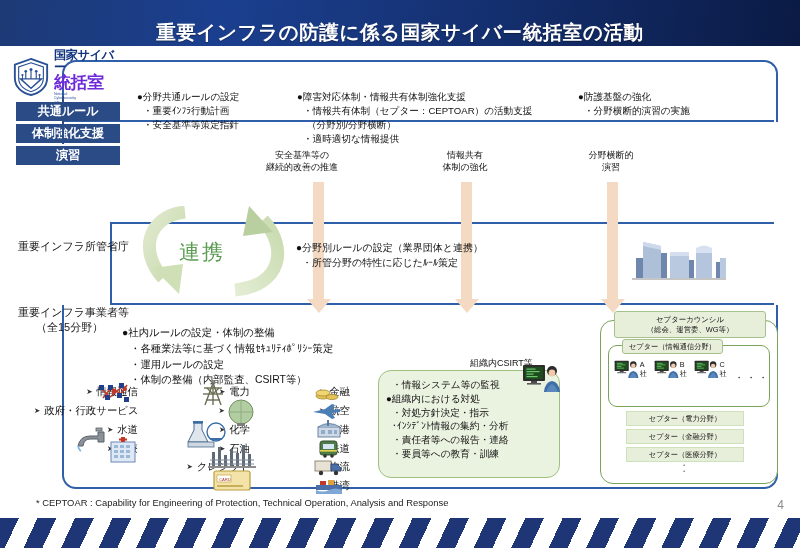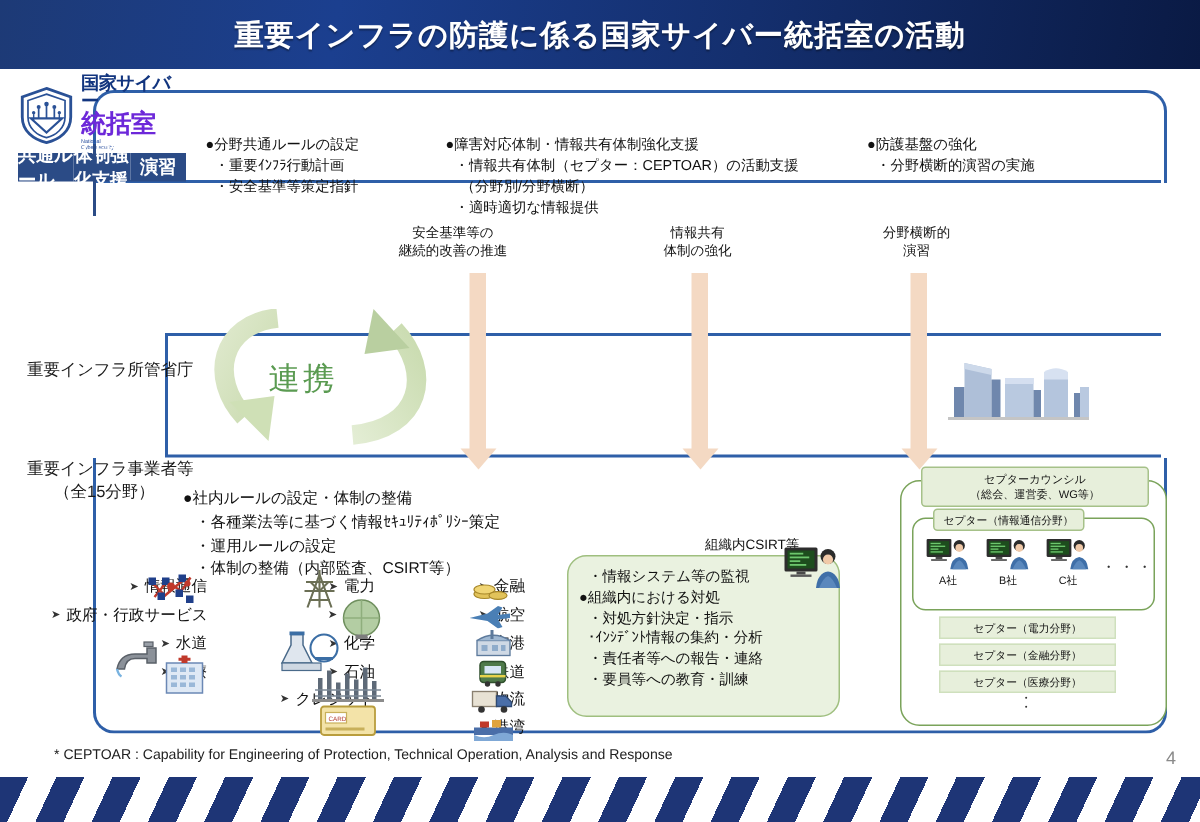--- a/index.html
+++ b/index.html
@@ -8,21 +8,21 @@
     width:800px;height:548px;overflow:hidden;position:relative;
     font-family:"Liberation Sans","DejaVu Sans",sans-serif;
     color:#1a1a1a;
   }
   .slide{position:absolute;inset:0;width:800px;height:548px;background:#ffffff;}
 
   
   .titlebar{
     position:absolute;left:0;top:0;width:800px;height:46px;
     background:linear-gradient(100deg,#1d3a76 0%,#1b3f8f 28%,#142f6e 62%,#0a1a44 100%);
-    display:flex;align-items:center;justify-content:center;
+    display:flex;align-items:flex-end;justify-content:center;
   }
   .titlebar .title{
     color:#fff;font-size:19.5px;font-weight:bold;letter-spacing:.6px;
     text-shadow:0 1px 1px rgba(0,0,0,.35);
   }
 
   
   .stripes{
     position:absolute;left:0;bottom:0;width:800px;height:30px;overflow:hidden;
     background:repeating-linear-gradient(115deg,#1e3576 0px,#1e3576 17px,#ffffff 17px,#ffffff 34px);
@@ -35,21 +35,21 @@
   .jp{font-family:"Liberation Sans","DejaVu Sans",sans-serif;}
 
   
   .logoblock{position:absolute;left:12px;top:56px;width:112px;}
   .logorow{display:flex;align-items:center;gap:4px;height:42px;}
   .shield{width:38px;height:40px;flex:0 0 38px;}
   .logotext{display:flex;flex-direction:column;line-height:1.02;}
   .logotext .l1{font-size:12.2px;font-weight:bold;color:#12357f;letter-spacing:-.4px;}
   .logotext .l2{font-size:17px;font-weight:bold;color:#6d28d9;letter-spacing:-.4px;}
   .logotext .en{font-size:3.6px;color:#2a4f9e;letter-spacing:0;line-height:1.25;margin-top:1px;}
-  .tagstack{margin-top:4px;display:flex;flex-direction:row;align-items:center;}
+  .tagstack{margin-top:4px;display:flex;flex-direction:column;align-items:center;}
   .tag{
     width:104px;height:19px;background:#2b4b86;color:#fff;
     display:flex;align-items:center;justify-content:center;
     font-size:12.2px;font-weight:bold;margin-bottom:3px;letter-spacing:-.2px;
   }
   .tag.narrow{width:104px;}
   .logospine{
     position:absolute;left:62px;top:96px;width:2px;height:12px;background:#2b4b86;
   }
 
@@ -118,21 +118,21 @@
   .cepinner{
     position:absolute;left:608px;top:345px;width:160px;height:60px;
     border:1.2px solid #7aa35a;border-radius:9px;background:#fff;
   }
   .cepinner-title{
     position:absolute;left:622px;top:339px;height:13px;padding:0 6px;
     background:#e7efdb;border:1px solid #a6c189;border-radius:3px;
     display:flex;align-items:center;font-size:7.2px;color:#111;
   }
   .cepfirms{position:absolute;left:614px;top:357px;display:flex;align-items:flex-start;gap:4px;}
-  .firm{width:36px;display:flex;flex-direction:column;align-items:center;}
+  .firm{width:36px;display:flex;flex-direction:row;align-items:center;}
   .firm .nm{font-size:7.2px;color:#111;margin-top:1px;}
   .dots3{font-size:10px;color:#333;letter-spacing:2px;margin-top:14px;}
   .cepitem{
     position:absolute;left:626px;width:116px;height:13px;
     background:#e7efdb;border:1px solid #cfe0bd;
     display:flex;align-items:center;justify-content:center;
     font-size:7.2px;color:#111;
   }
   .cepvdots{position:absolute;left:680px;font-size:8px;color:#333;line-height:.8;text-align:center;}
 
@@ -257,20 +257,24 @@
         </linearGradient>
       </defs>
       <path d="M62 6 C24 10 16 46 40 72" fill="none" stroke="url(#gl)" stroke-width="13" stroke-linecap="butt"></path>
       <path d="M30 62 L56 88 L60 58 Z" fill="#cfe0b6"></path>
       <path d="M112 84 C158 80 166 42 140 14" fill="none" stroke="url(#gr)" stroke-width="13" stroke-linecap="butt"></path>
       <path d="M150 26 L126 0 L120 30 Z" fill="#b9cfa0"></path>
     </svg>
     <div class="word jp">連携</div>
   </div>
 
+  <div class="midtext" style="left:296px;top:240px;width:300px;">
+    <div class="jp">●分野別ルールの設定（業界団体と連携）</div>
+    <div class="jp" style="padding-left:6px">・所管分野の特性に応じたﾙｰﾙ策定</div>
+  </div>
 
   <svg class="buildsvg" width="96" height="46" viewBox="0 0 96 46">
     <g>
       <rect x="6" y="22" width="7" height="20" fill="#6f87ad"></rect>
       <polygon points="13,6 31,10 31,42 13,42" fill="#aebfd8"></polygon>
       <polygon points="13,6 31,10 31,14 13,10" fill="#cdd9ea"></polygon>
       <rect x="31" y="17" width="6" height="25" fill="#6f87ad"></rect>
       <rect x="40" y="16" width="19" height="26" fill="#b9c9e0"></rect>
       <polygon points="40,16 59,16 59,20 40,20" fill="#d5dff0"></polygon>
       <rect x="59" y="24" width="5" height="18" fill="#6f87ad"></rect>

